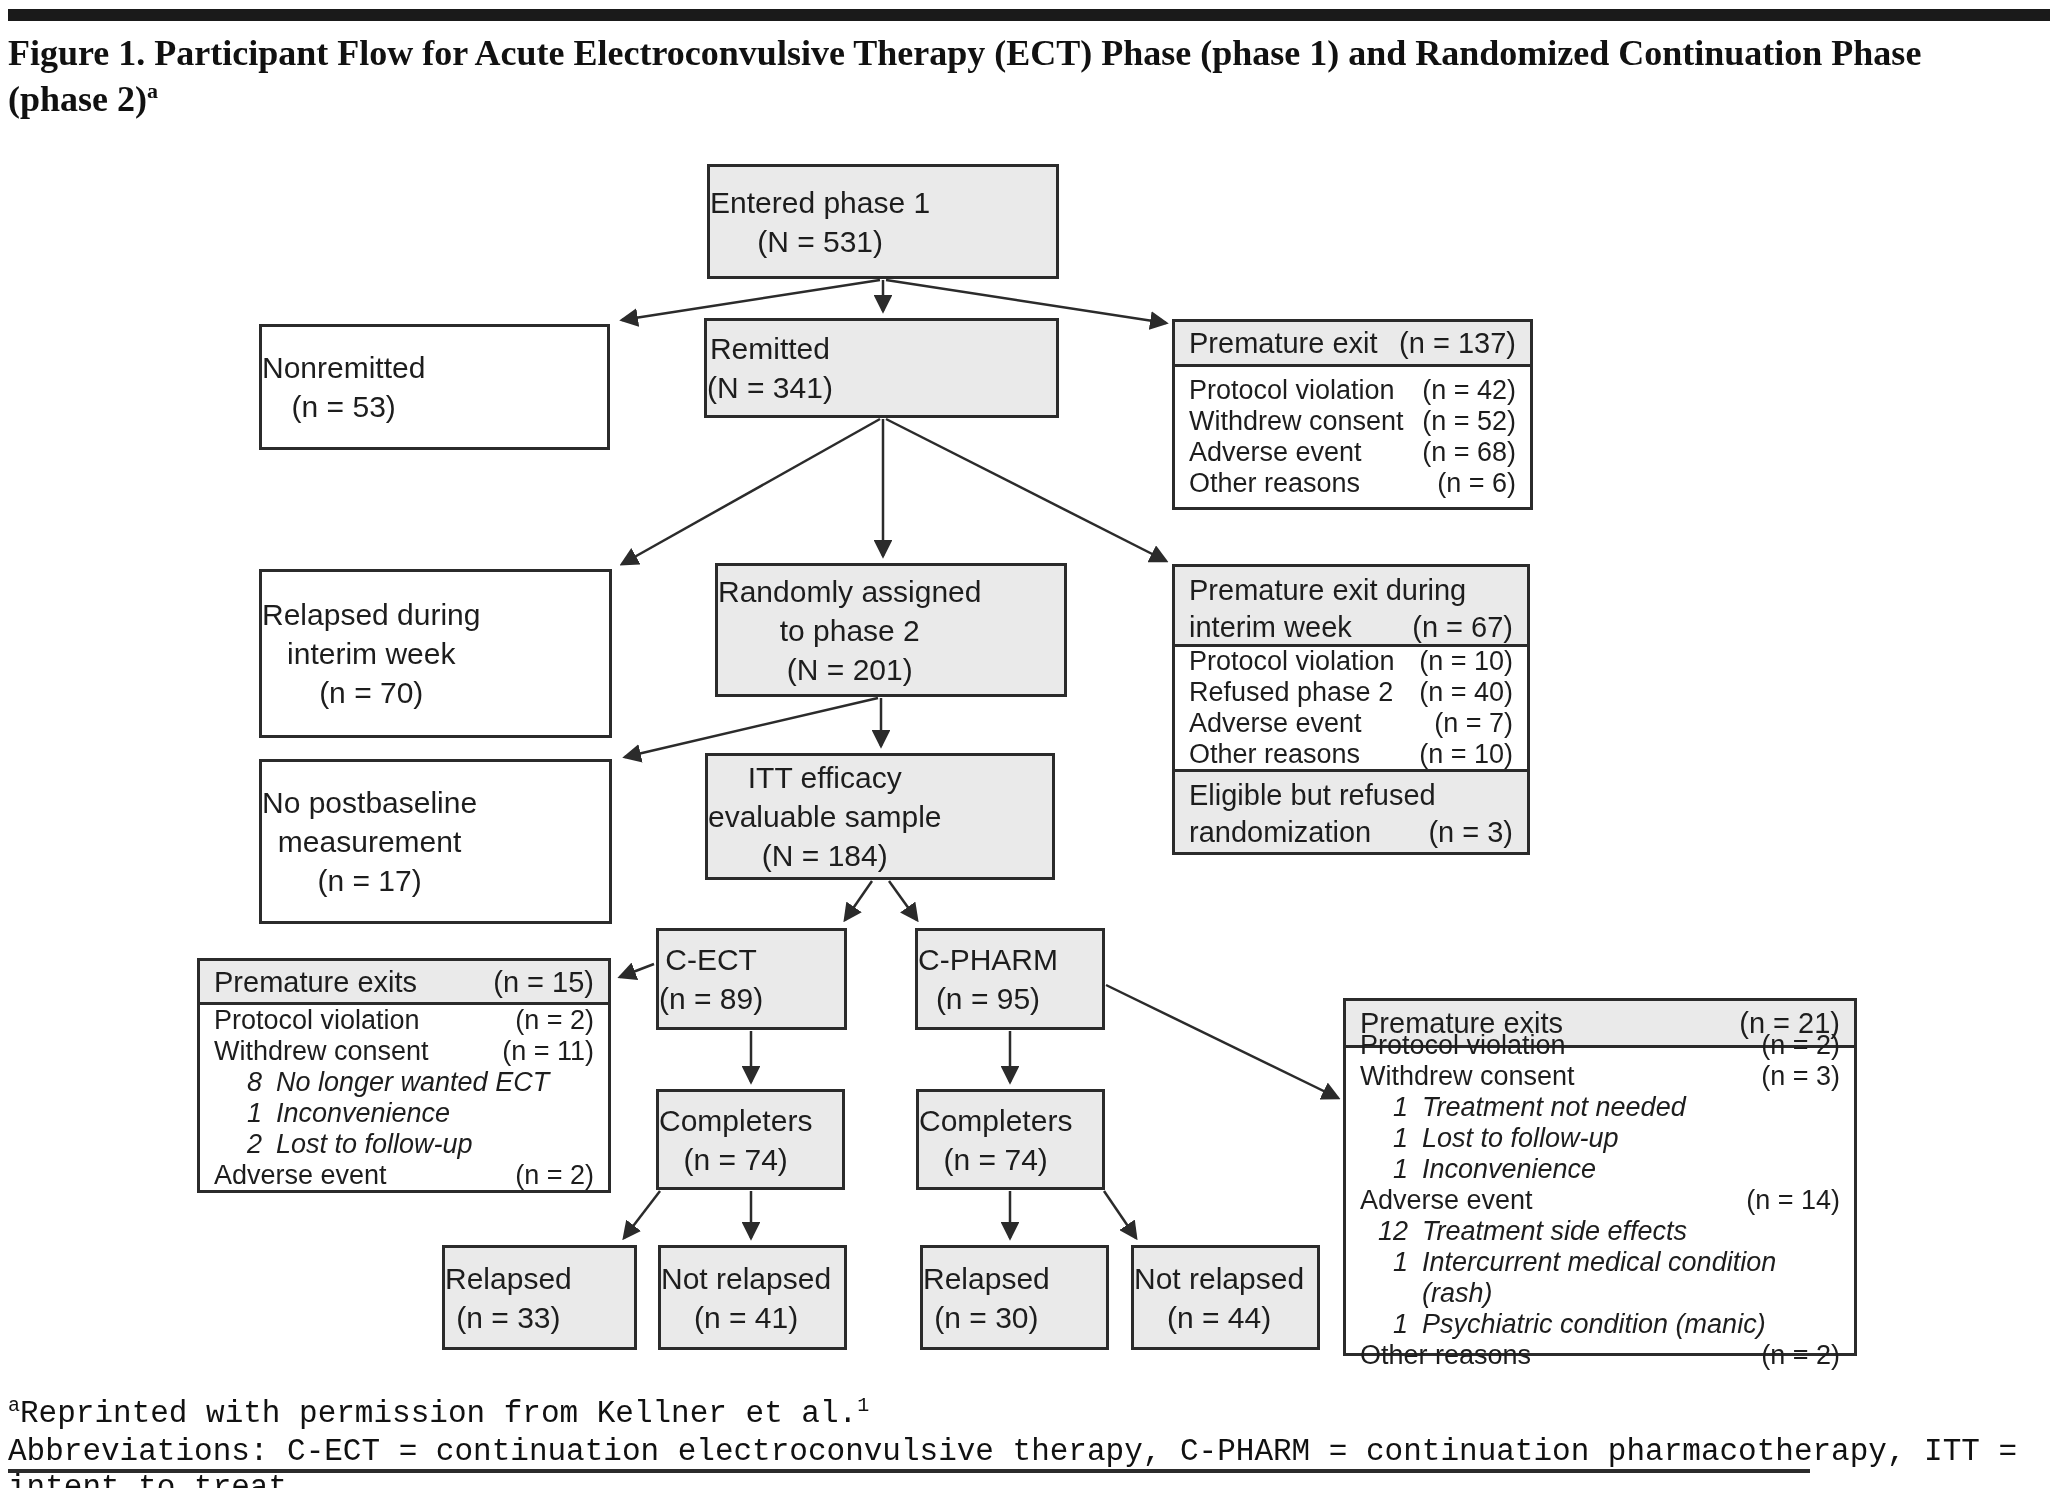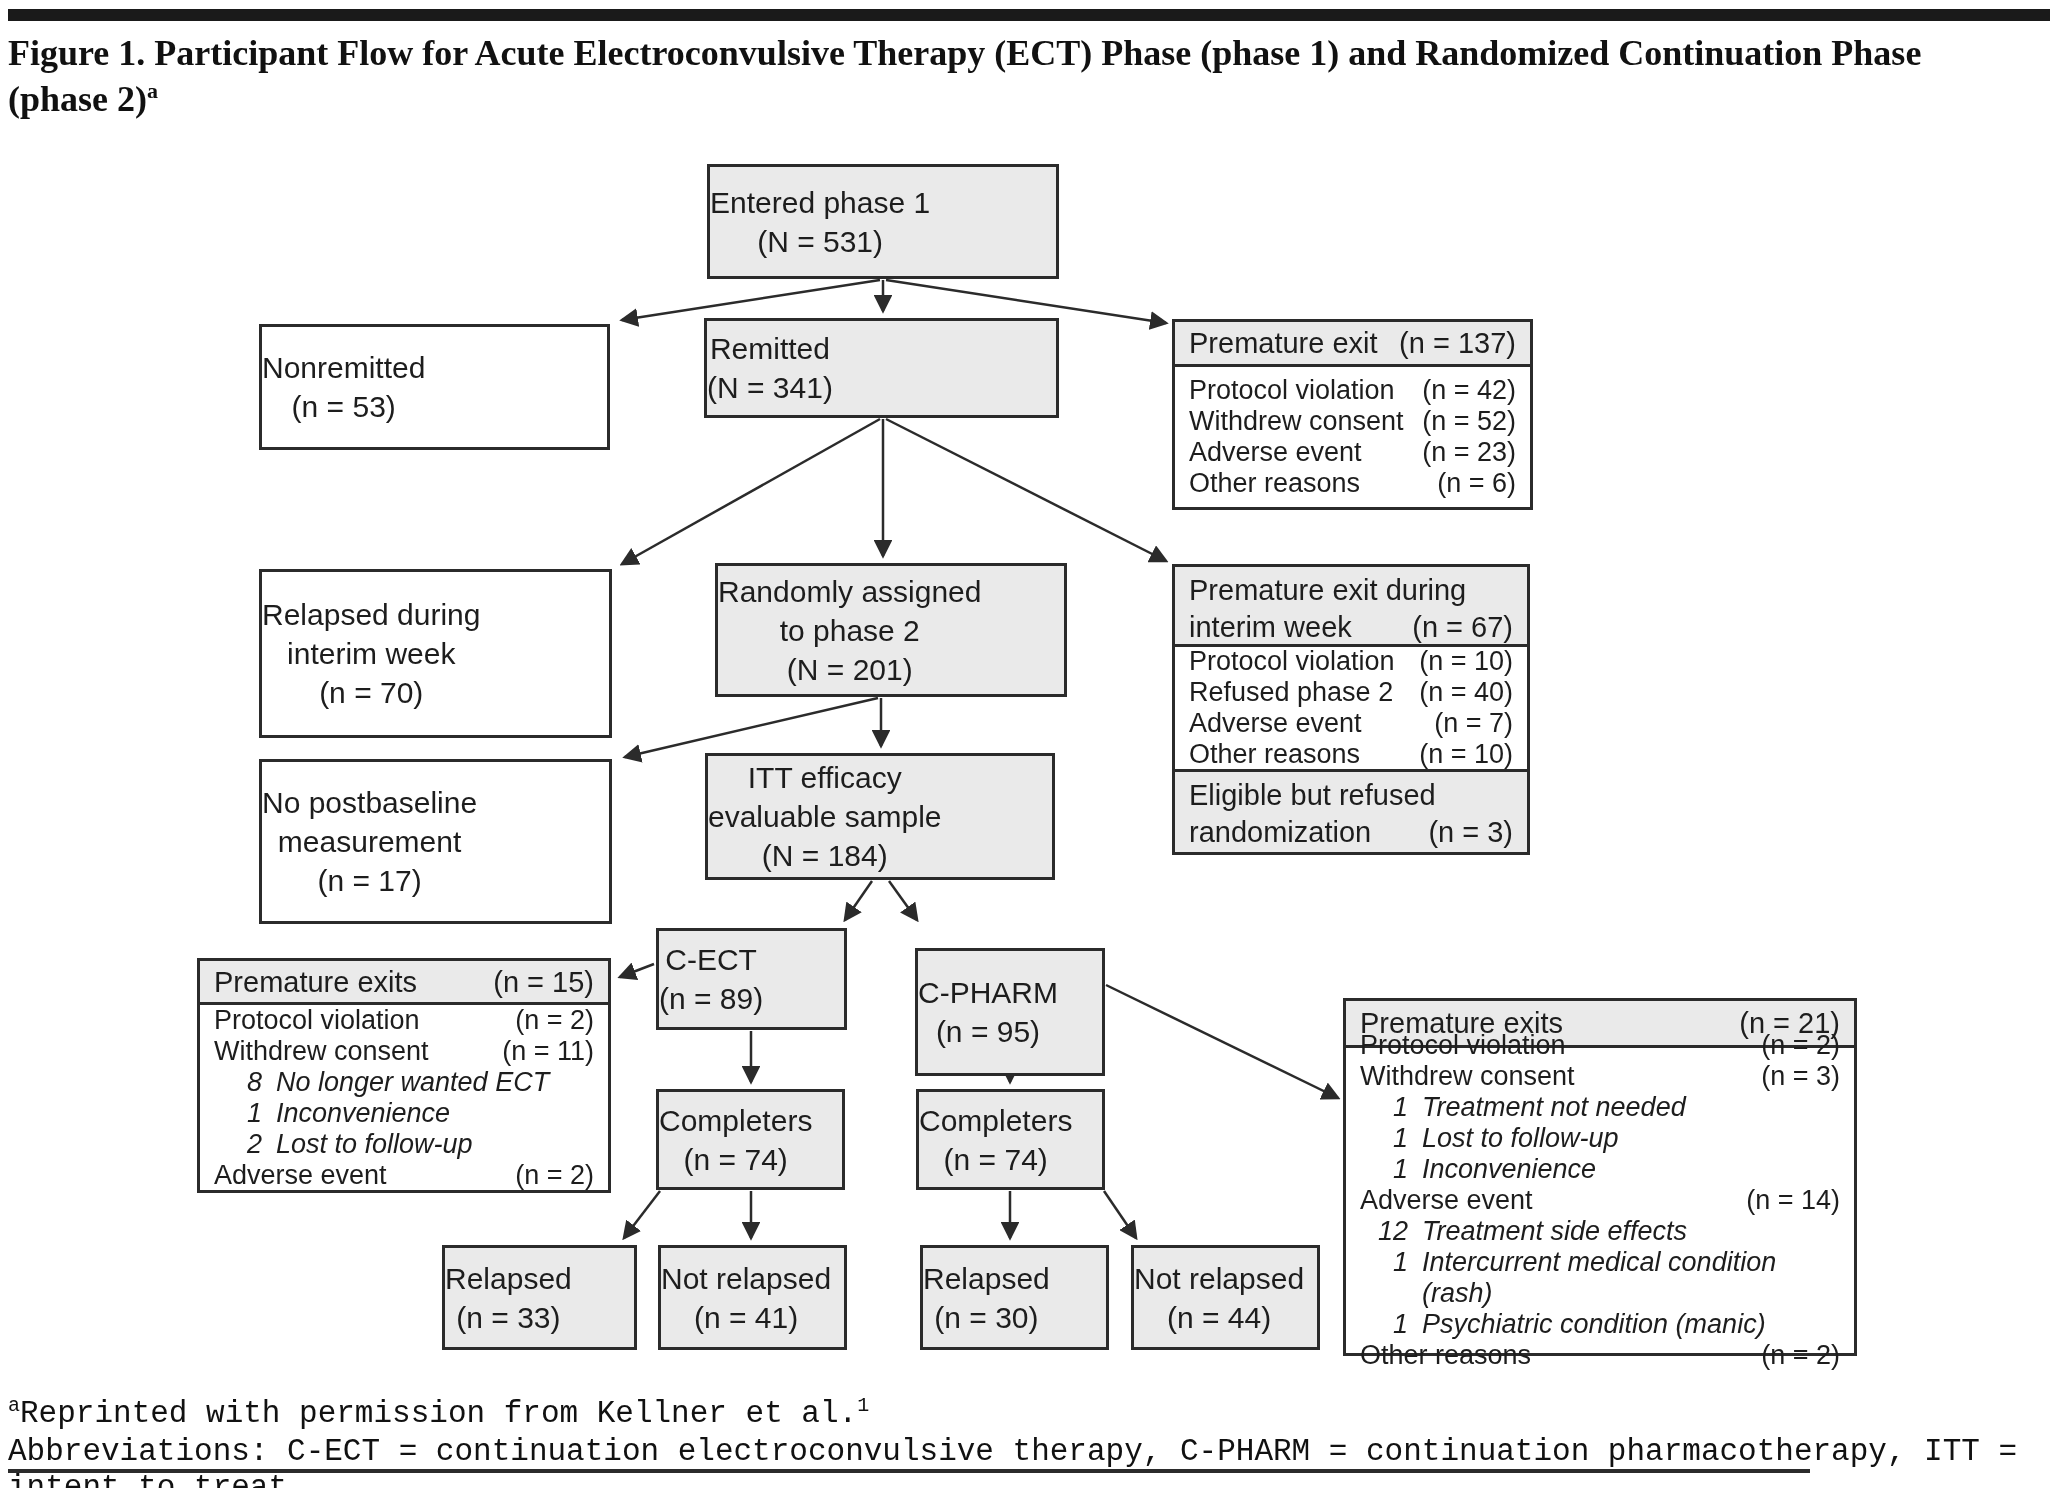--- a/index.html
+++ b/index.html
@@ -89,21 +89,21 @@
     <div class="row">
         <span>Protocol violation</span>
         <span>(n = 42)</span>
       </div>
     <div class="row">
         <span>Withdrew consent</span>
         <span>(n = 52)</span>
       </div>
     <div class="row">
         <span>Adverse event</span>
-        <span>(n = 23)</span>
+        <span>(n = 68)</span>
       </div>
     <div class="row">
         <span>Other reasons</span>
         <span>(n = 6)</span>
       </div>
   </div>
 
   <div class="bx white" style="left:259px;top:569px;width:353px;height:169px;">
     <span class="ml">Relapsed during
 interim week
@@ -155,21 +155,21 @@
   <div class="bx" style="left:705px;top:753px;width:350px;height:127px;">
     <span class="ml">ITT efficacy
 evaluable sample
 (N = 184)</span>
   </div>
 
   <div class="bx" style="left:656px;top:928px;width:191px;height:102px;">
     <span class="ml">C-ECT
 (n = 89)</span>
   </div>
-  <div class="bx" style="left:915px;top:948px;width:190px;height:128px;">
+  <div class="bx" style="left:915px;top:928px;width:190px;height:102px;">
     <span class="ml">C-PHARM
 (n = 95)</span>
   </div>
 
   <div class="bx hd" style="left:197px;top:958px;width:414px;height:47px;">
     <span>Premature exits</span>
     <span>(n = 15)</span>
   </div>
   <div class="bx lst white" style="left:197px;top:1002px;width:414px;height:191px;">
     <div class="row">

